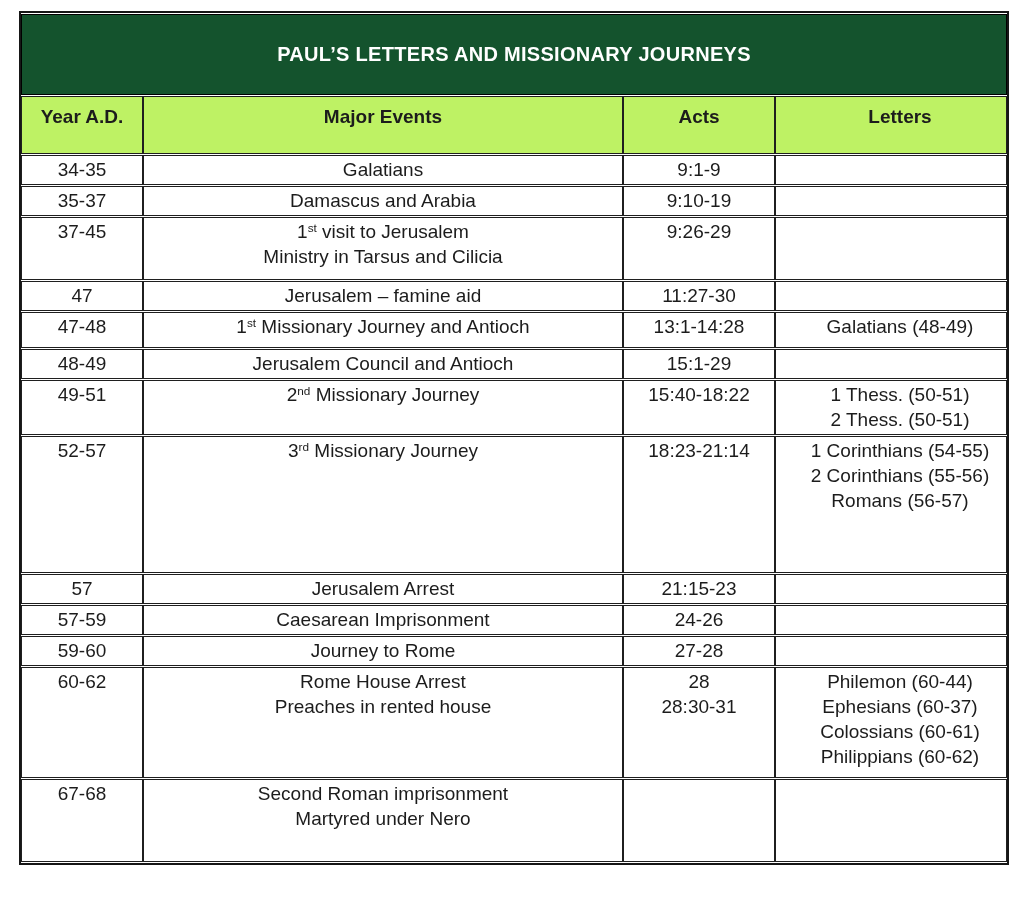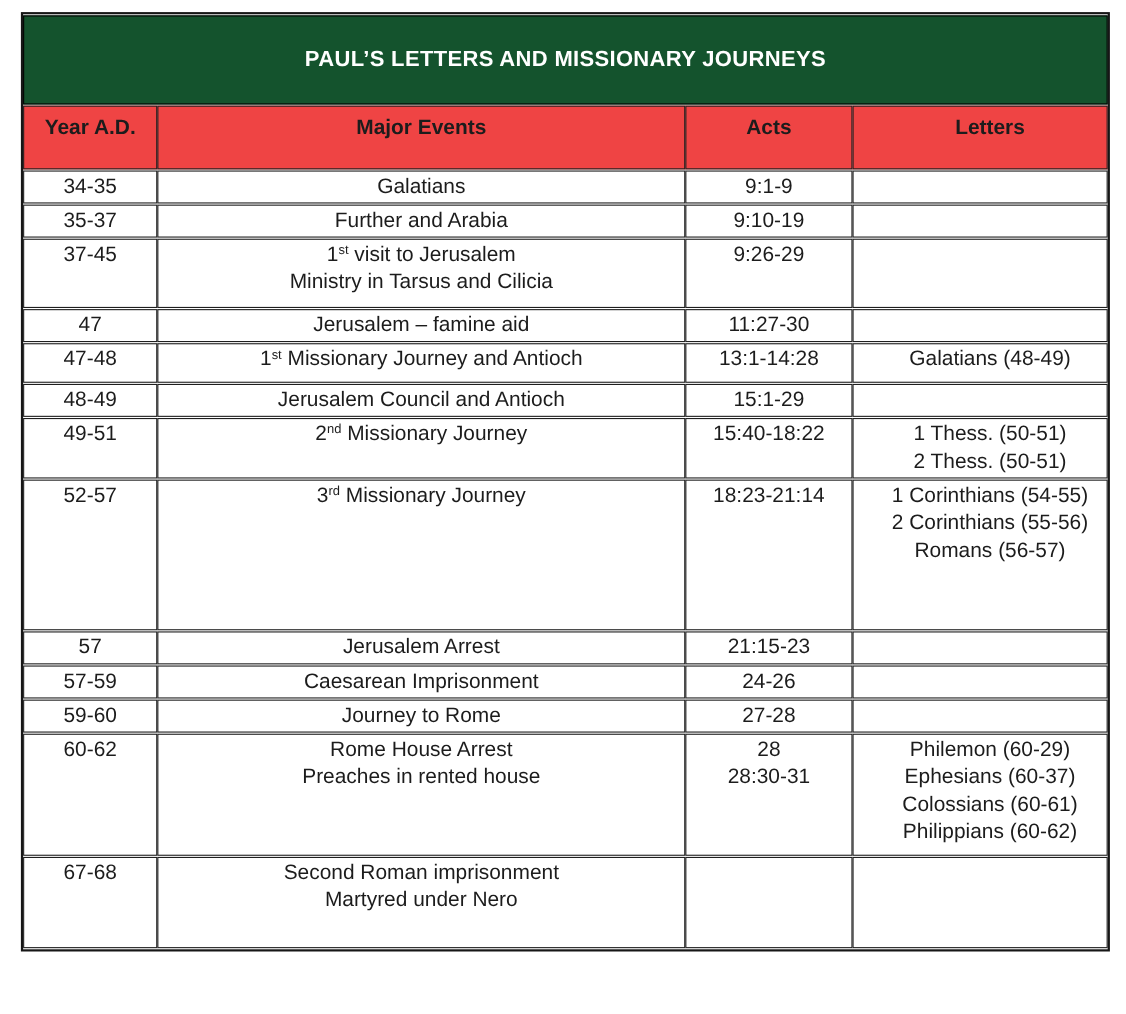--- a/index.html
+++ b/index.html
@@ -46,21 +46,21 @@
     border: 1px solid #000000;
     color: #ffffff;
     height: 79px;
     vertical-align: middle;
     font-weight: bold;
     font-size: 20px;
     letter-spacing: 0.3px;
     padding: 0;
   }
   tr.header-row th {
-    background: #ef4444;
+    background: #bef264;
     font-weight: bold;
     font-size: 19px;
     padding-top: 7px;
     padding-bottom: 24px;
     vertical-align: top;
   }
   tbody td .line { white-space: nowrap; }
   tbody tr:nth-child(3)  td { height: 58px; }
   tbody tr:nth-child(5)  td { height: 31px; }
   tbody tr:nth-child(7)  td { height: 50px; }
@@ -110,21 +110,21 @@
           <td class="col-acts">
             <div class="line">9:1-9</div>
           </td>
           <td class="col-letters"></td>
         </tr>
         <tr>
           <td class="col-year">
             <div class="line">35-37</div>
           </td>
           <td class="col-events">
-            <div class="line">Further and Arabia</div>
+            <div class="line">Damascus and Arabia</div>
           </td>
           <td class="col-acts">
             <div class="line">9:10-19</div>
           </td>
           <td class="col-letters"></td>
         </tr>
         <tr>
           <td class="col-year">
             <div class="line">37-45</div>
           </td>
@@ -248,21 +248,21 @@
           </td>
           <td class="col-events">
             <div class="line">Rome House Arrest</div>
             <div class="line">Preaches in rented house</div>
           </td>
           <td class="col-acts">
             <div class="line">28</div>
             <div class="line">28:30-31</div>
           </td>
           <td class="col-letters">
-            <div class="line">Philemon (60-29)</div>
+            <div class="line">Philemon (60-44)</div>
             <div class="line">Ephesians (60-37)</div>
             <div class="line">Colossians (60-61)</div>
             <div class="line">Philippians (60-62)</div>
           </td>
         </tr>
         <tr>
           <td class="col-year">
             <div class="line">67-68</div>
           </td>
           <td class="col-events">

